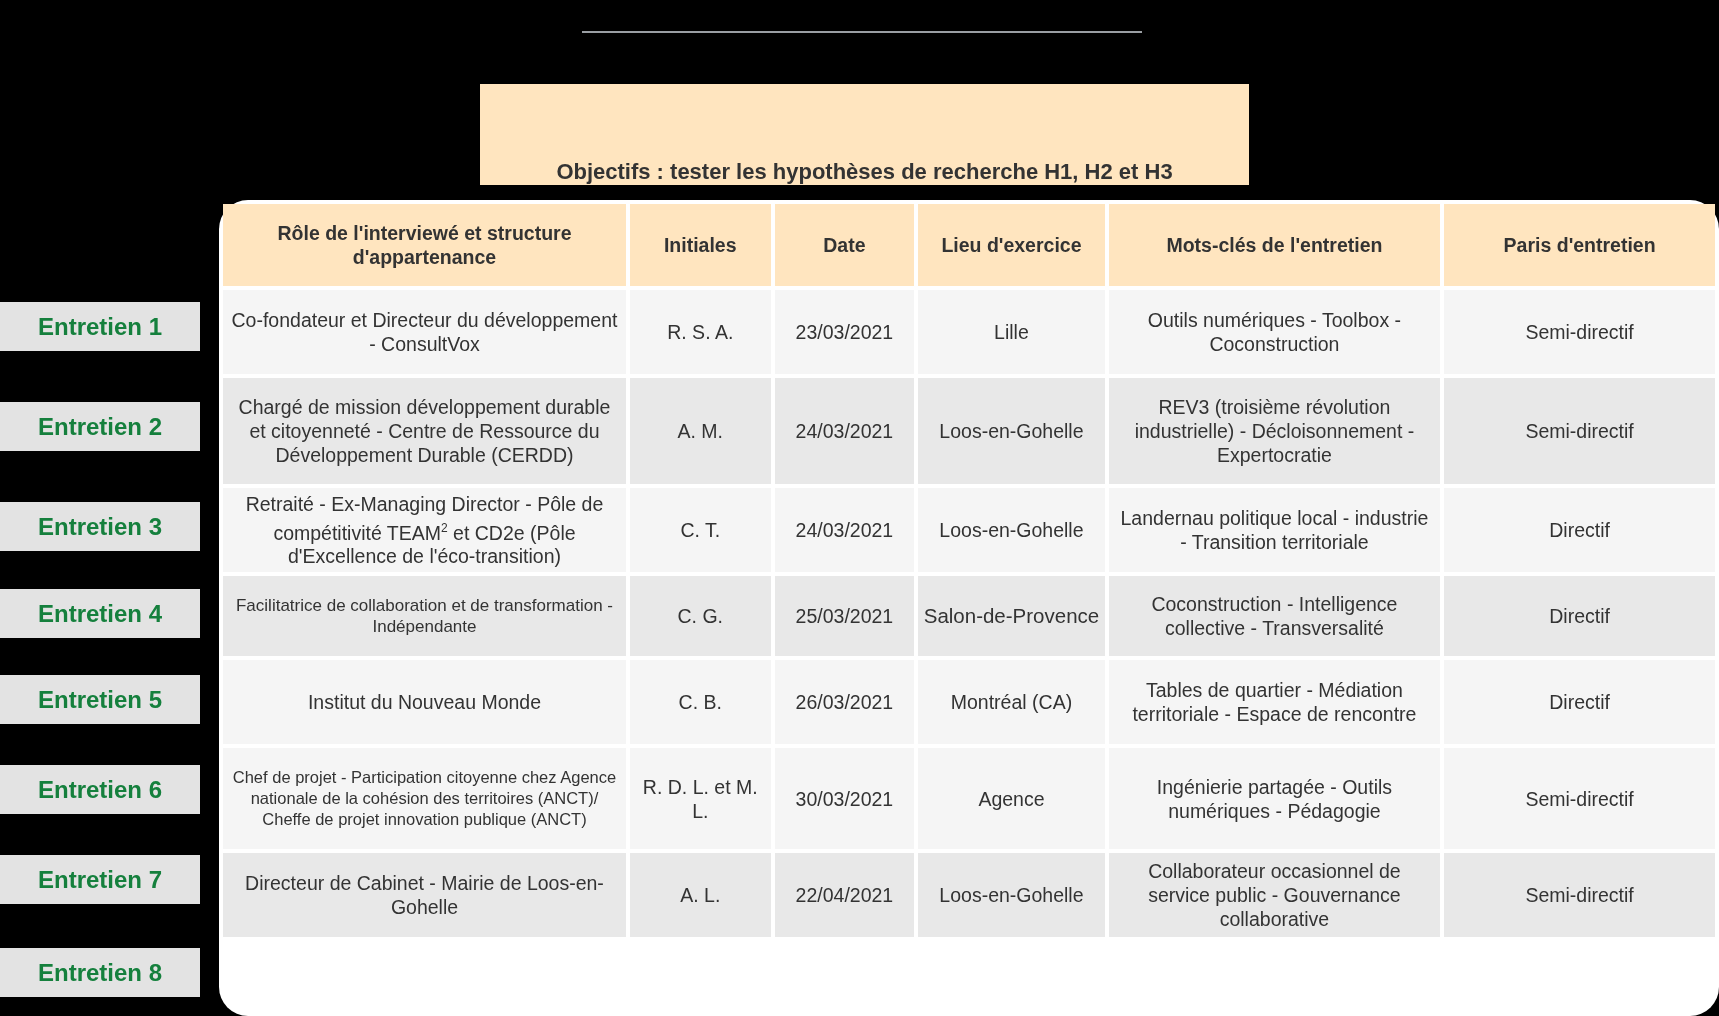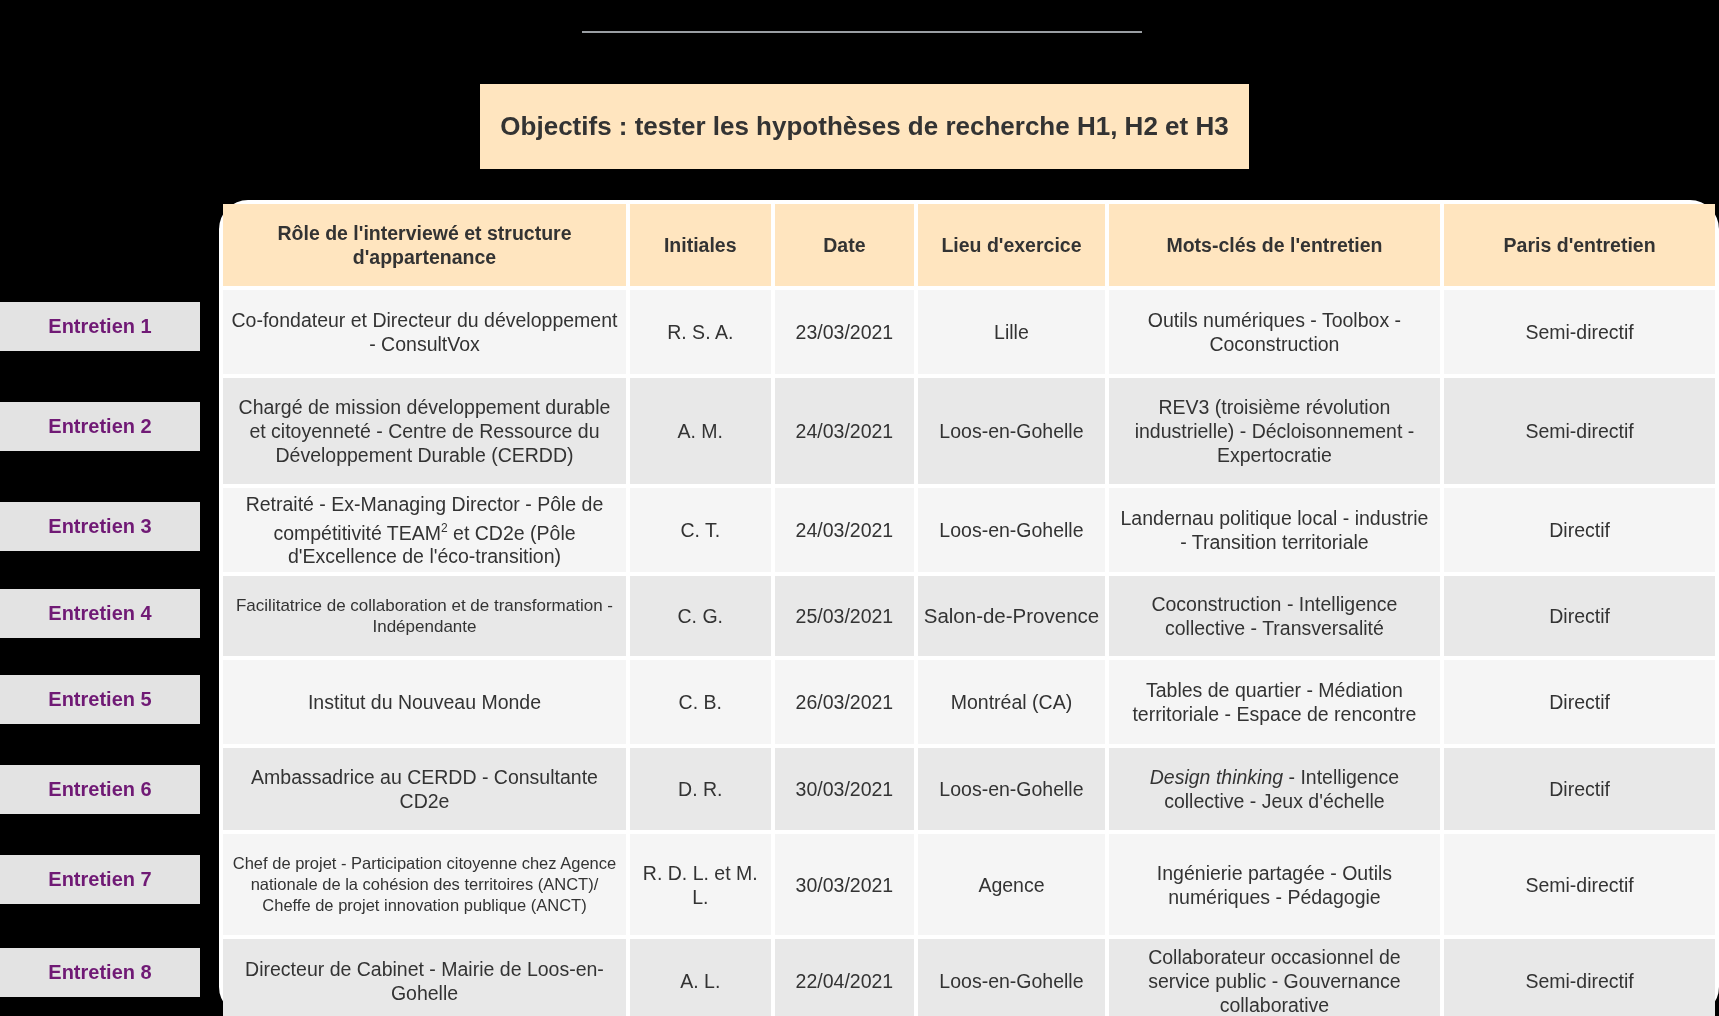--- a/index.html
+++ b/index.html
@@ -1,24 +1,24 @@
 <!DOCTYPE html>
 <html><head>
   <meta charset="utf-8">
   <style>
     html, body { margin:0; padding:0; }
     body { width:1719px; height:1016px; background:#000; position:relative; overflow:hidden;
            font-family:"Liberation Sans", sans-serif; color:#333; }
     .topline { position:absolute; left:582px; top:31px; width:560px; height:2px; background:#9a9ea3; }
-    .objective { position:absolute; left:480px; top:84px; width:769px; height:85px; background:#ffe5bf;
-                 display:flex; align-items:center; justify-content:center; font-weight:bold; font-size:26px; color:#333; }
+    .objective { position:absolute; left:480px; top:84px; width:769px; height:101px; background:#ffe5bf;
+                 display:flex; align-items:flex-end; justify-content:center; font-weight:bold; font-size:22px; color:#333; }
     .labels { position:absolute; left:0; top:0; }
     .label { position:absolute; left:0; width:200px; height:49px; background:#e3e3e3;
              display:flex; align-items:center; justify-content:center;
-             font-weight:bold; font-size:20px; color:#701a75; }
+             font-weight:bold; font-size:24px; color:#15803d; }
     .tablewrap { position:absolute; left:219px; top:200px; width:1500px; height:816px; background:#fff;border-radius:29px; }
     table { border-collapse:separate; border-spacing:4px; position:absolute; left:0; top:0; }
     td, th { text-align:center; vertical-align:middle; padding:0 6px; font-size:19.5px; line-height:24px; }
     th { background:#ffe5bf; font-weight:bold; color:#333; height:82px; font-size:19.5px; }
     tr.odd td { background:#f5f5f5; }
     tr.even td { background:#e8e8e8; }
     .small { font-size:17px; line-height:21px; }
     .xs { font-size:16.5px; line-height:21px; }
     em { font-style:italic; }
     sup { font-size:12px; }
@@ -97,28 +97,20 @@
         <td>Directif</td>
       </tr>
       <tr class="odd" style="height:84px">
         <td>Institut du Nouveau Monde</td>
         <td>C. B.</td>
         <td>26/03/2021</td>
         <td>Montréal (CA)</td>
         <td>Tables de quartier - Médiation territoriale - Espace de rencontre</td>
         <td>Directif</td>
       </tr>
-      <tr class="even" style="height:82px">
-        <td>Ambassadrice au CERDD - Consultante CD2e</td>
-        <td>D. R.</td>
-        <td>30/03/2021</td>
-        <td>Loos-en-Gohelle</td>
-        <td><em>Design thinking</em><span> - Intelligence collective - Jeux d'échelle</span></td>
-        <td>Directif</td>
-      </tr>
       <tr class="odd" style="height:101px">
         <td class="xs">Chef de projet - Participation citoyenne chez Agence nationale de la cohésion des territoires (ANCT)/ Cheffe de projet innovation publique (ANCT)</td>
         <td>R. D. L. et M. L.</td>
         <td>30/03/2021</td>
         <td>Agence</td>
         <td>Ingénierie partagée - Outils numériques - Pédagogie</td>
         <td>Semi-directif</td>
       </tr>
       <tr class="even" style="height:84px">
         <td>Directeur de Cabinet - Mairie de Loos-en-Gohelle</td>

